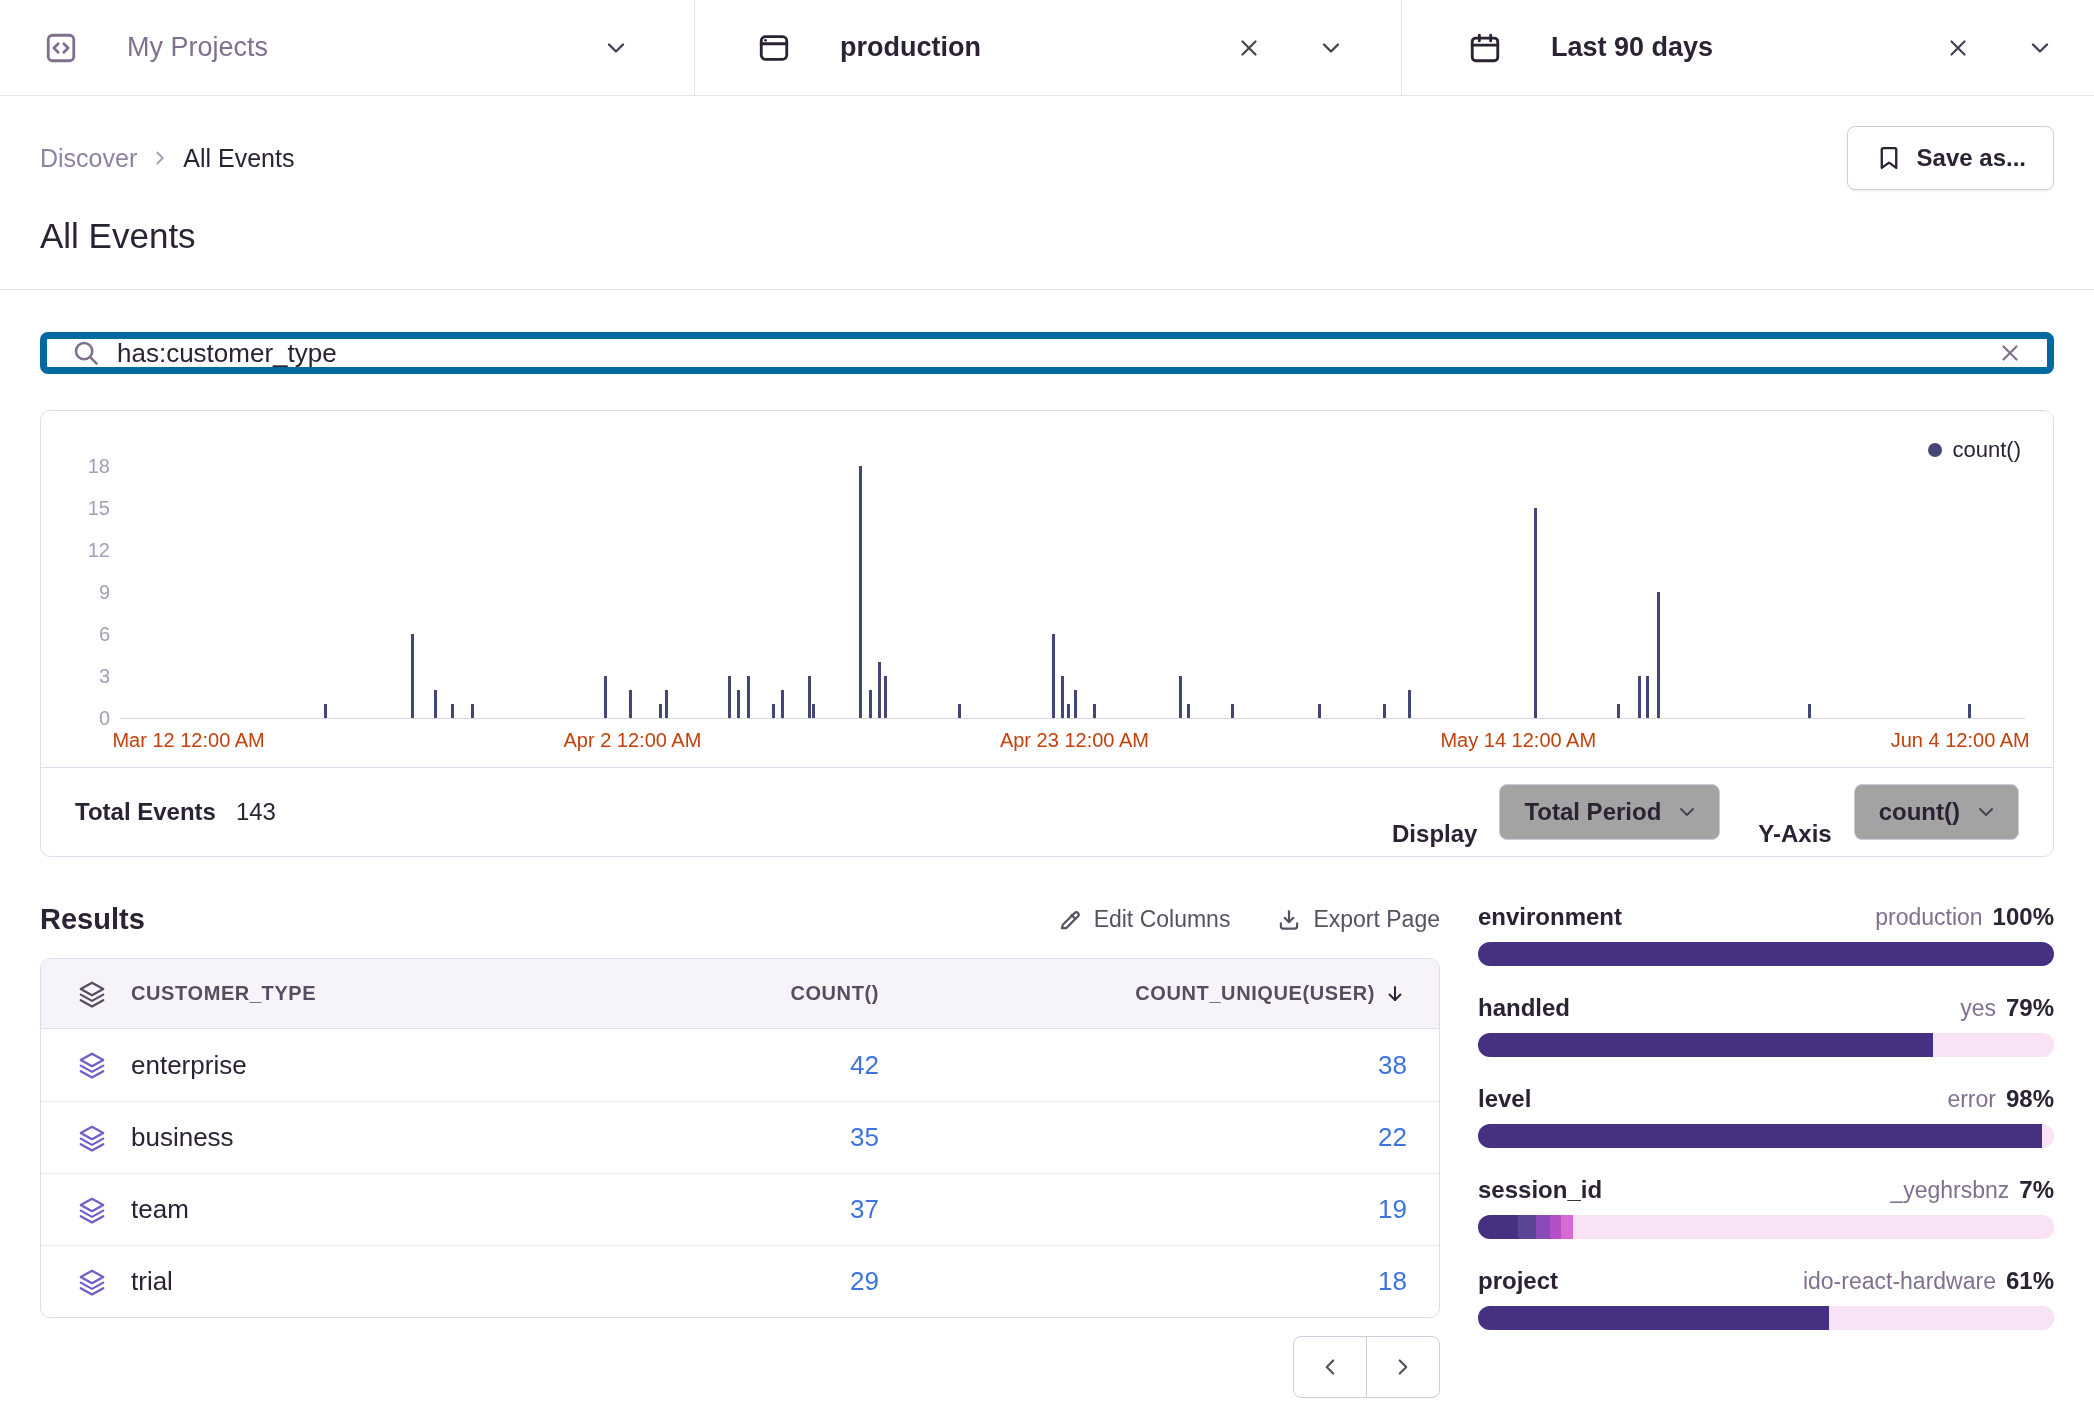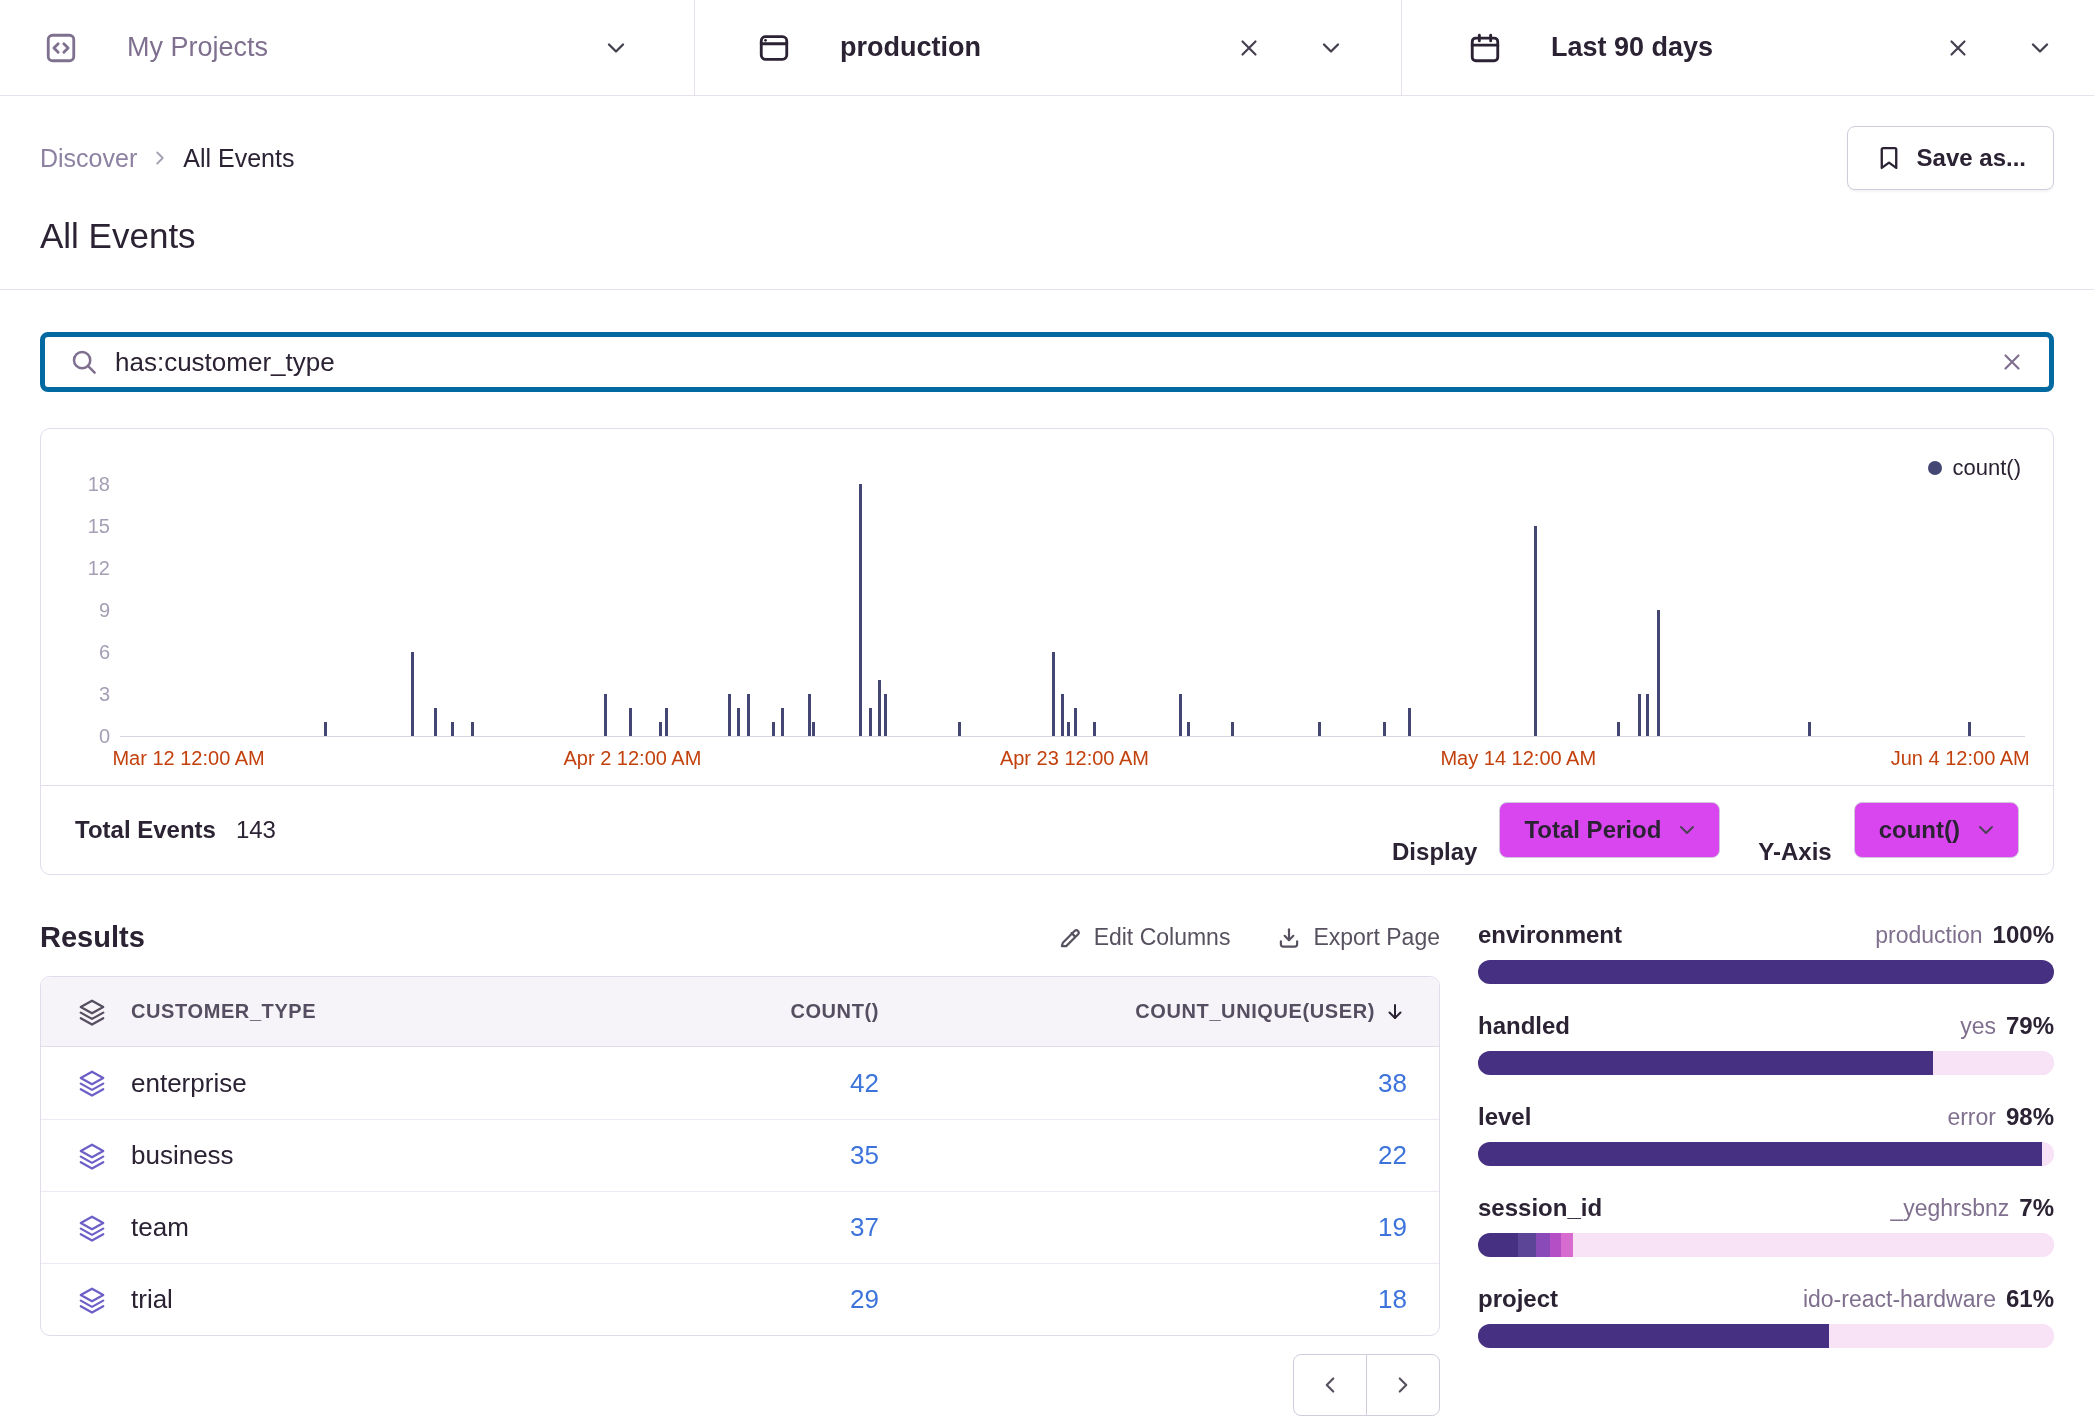--- a/index.html
+++ b/index.html
@@ -32,21 +32,21 @@
   .crumb-link { color: #8d82a2; text-decoration: none; }
   .crumb-sep { color: #a79fb3; display: flex; }
   .crumb-current { color: #2b2233; }
   .save-btn { margin-left: auto; display: flex; align-items: center; gap: 14px; height: 64px; padding: 0 27px;
               background: #fff; border: 1px solid #d2cbdc; border-radius: 8px; font-size: 24px; font-weight: 600;
               color: #2b2233; box-shadow: 0 2px 2px rgba(43,34,51,0.05); }
   .page-title { margin-top: 26px; font-size: 35px; font-weight: 500; color: #2b2233; }
   .full-divider { border-bottom: 1px solid #e7e1ec; margin-top: 33px; }
 
   
-  .searchbar { margin-top: 42px; height: 60px; border: 5px solid #0369a1; border-radius: 8px;
+  .searchbar { margin-top: 42px; height: 42px; border: 7px solid #0369a1; border-radius: 8px;
                display: flex; align-items: center; padding: 0 24px; gap: 16px; background: #fff; }
   .search-input { flex: 1; border: none; outline: none; font-size: 26px; color: #2b2233; font-family: inherit; background: transparent; }
   .clear-btn { color: #80708f; display: flex; }
 
   
   .chart-panel { margin-top: 36px; border: 1px solid #e3dcec; border-radius: 10px; position: relative; background: #fff; }
   .legend { position: absolute; top: 26px; right: 32px; display: flex; align-items: center; gap: 11px; font-size: 22px; color: #2b2233; }
   .legend-dot { width: 14px; height: 14px; border-radius: 50%; background: #444674; }
   .plot-row { display: flex; margin-top: 46px; }
   .ygutter { width: 79px; position: relative; height: 262px; flex: none; }
@@ -56,21 +56,21 @@
   .xrow { display: flex; height: 48px; }
   .xgutter { width: 79px; flex: none; }
   .xlabels { flex: 1; margin-right: 28px; position: relative; }
   .xtick { position: absolute; top: 10px; transform: translateX(-50%); font-size: 20px; color: #c2410c; white-space: nowrap; }
   .chart-footer { border-top: 1px solid #e3dcec; height: 89px; display: flex; align-items: center; padding: 0 34px; justify-content: space-between; }
   .tf-label { font-size: 24px; font-weight: 700; }
   .tf-value { font-size: 24px; margin-left: 20px; }
   .ctl-label { font-size: 24px; font-weight: 600; margin-right: 22px; margin-top: 44px; }
   .yaxis-gap { margin-left: 38px; }
   .dd-btn { display: flex; align-items: center; gap: 14px; height: 56px; padding: 0 20px 0 24px;
-            border: 1px solid #cfc7da; border-radius: 8px; font-size: 24px; font-weight: 600; color: #2b2233; background: #d946ef; }
+            border: 1px solid #cfc7da; border-radius: 8px; font-size: 24px; font-weight: 600; color: #2b2233; background: #a3a3a3; }
   .dd-chevron { color: #4a4353; display: flex; }
 
   
   .results-wrap { margin-top: 46px; display: flex; gap: 38px; }
   .results-left { width: 1400px; flex: none; }
   .results-head { display: flex; align-items: center; }
   .results-head h2 { font-size: 29px; font-weight: 700; }
   .actions { margin-left: auto; display: flex; gap: 46px; }
   .action { display: flex; align-items: center; gap: 11px; font-size: 23px; color: #57515f; }
 

